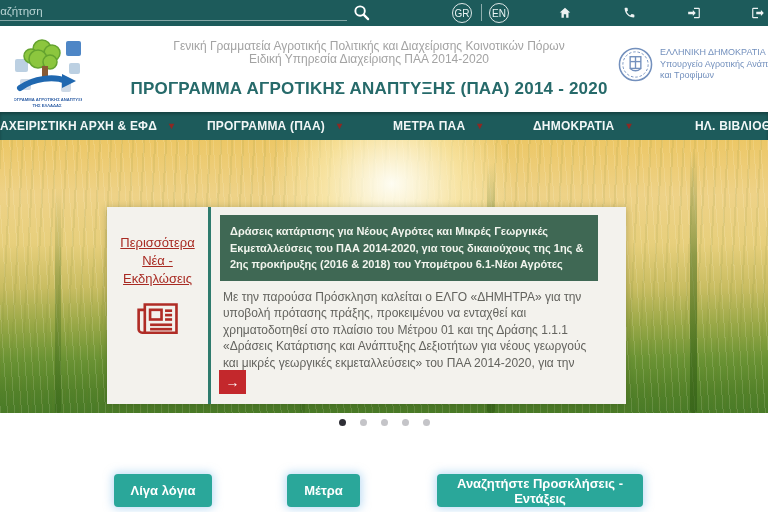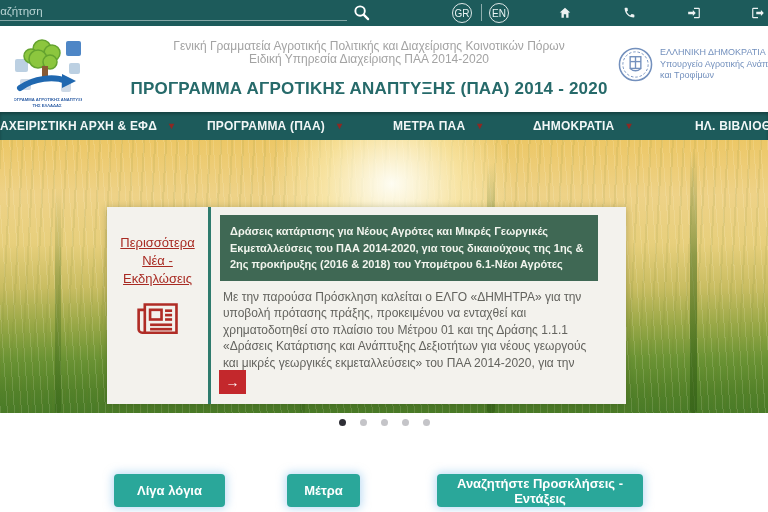--- a/index.html
+++ b/index.html
@@ -69,21 +69,21 @@
 
   
   .dots { position:absolute; top:419px; left:0; width:768px; display:flex; justify-content:center; gap:14px; }
   .dot { width:7px; height:7px; border-radius:50%; background:#c4c4c8; cursor:pointer; }
   .dot.active { background:#2e2e36; }
 
   
   .qbtn { position:absolute; top:474px; height:33px; background:#2aa79a; border:none; border-radius:4px;
     color:#fff; font-weight:bold; font-size:13px; font-family:inherit;
     box-shadow:0 0 9px 2px rgba(130,190,235,.5); cursor:pointer; }
-  .qb1 { left:114px; width:111px; }
+  .qb1 { left:114px; width:98px; }
   .qb2 { left:287px; width:73px; }
   .qb3 { left:437px; width:206px; }
 </style>
 </head>
 <body>
 
 <div class="screen">
 
   <div class="topbar">
     <input class="search-input" type="text" placeholder="Αναζήτηση" style="">

